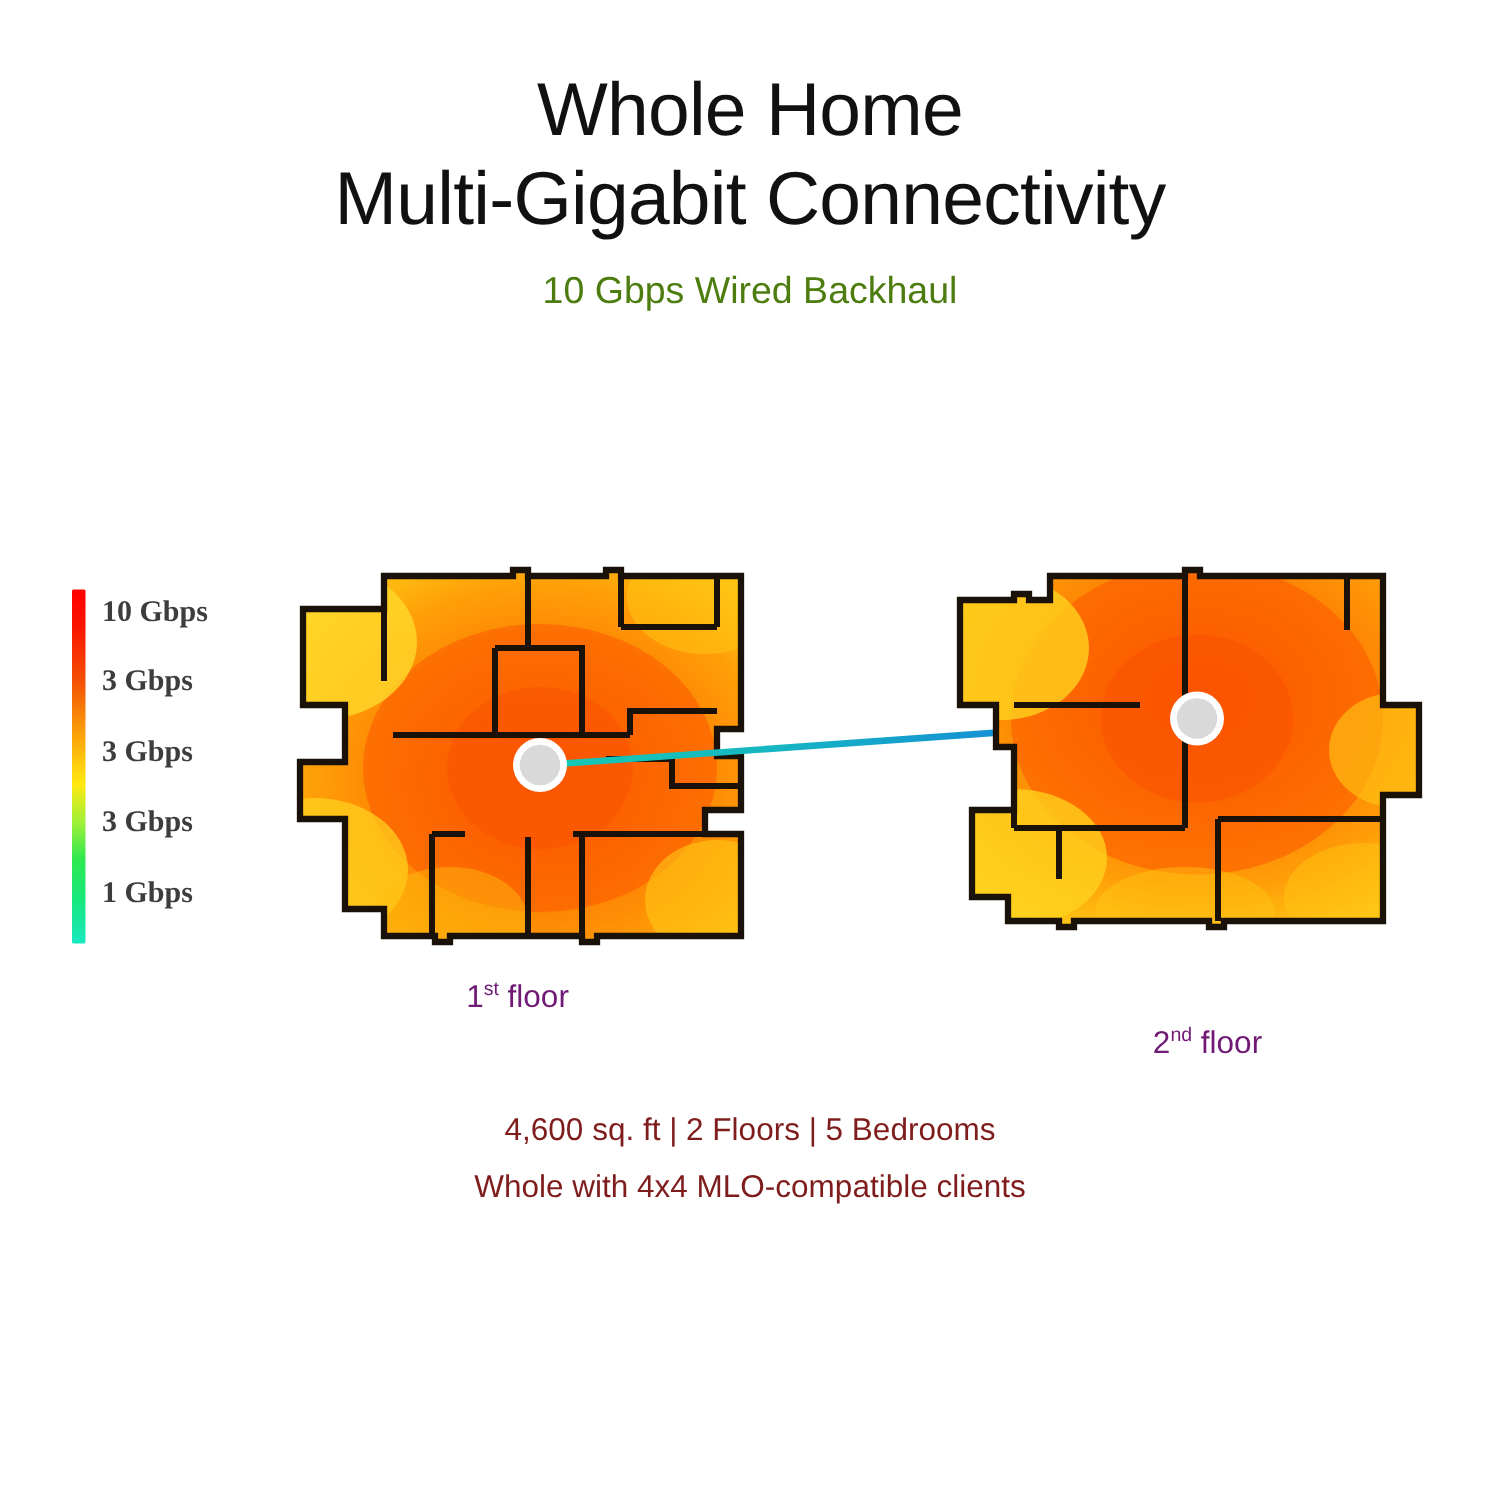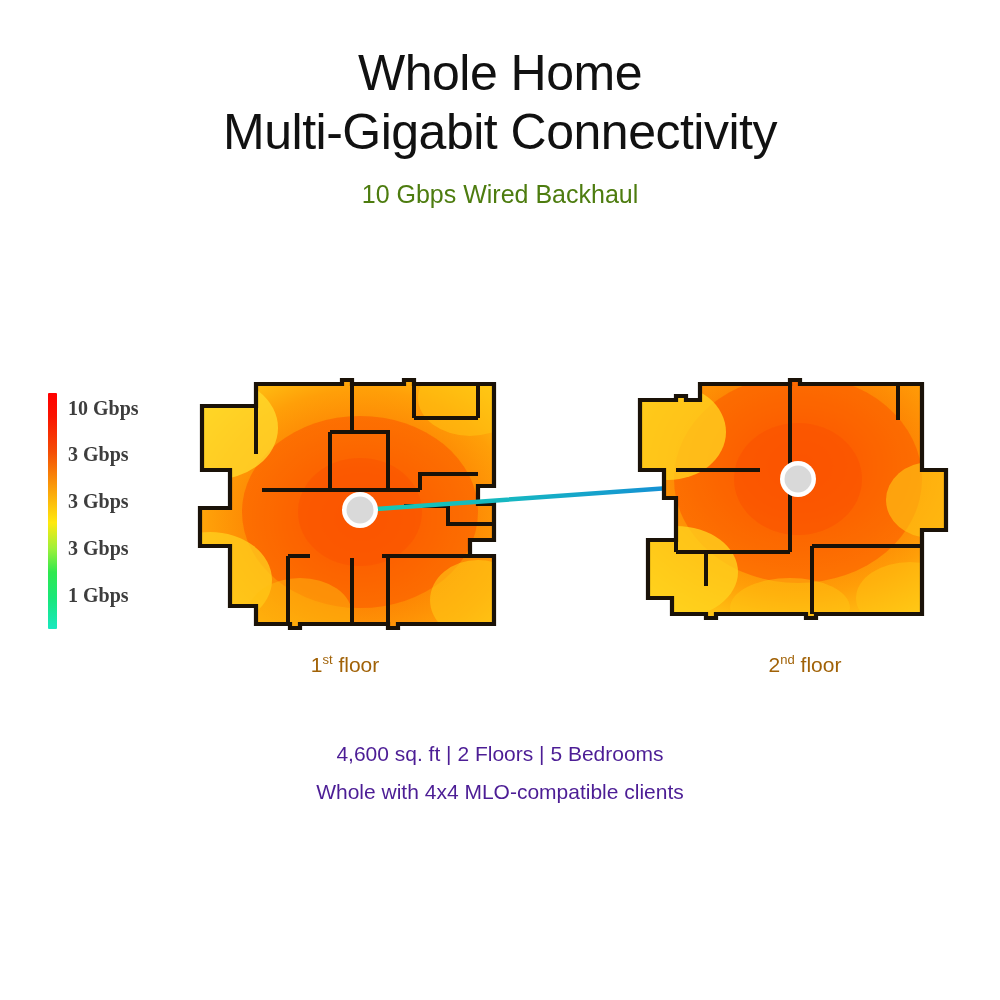--- a/index.html
+++ b/index.html
@@ -89,43 +89,43 @@
     font-weight: bold;
     color: #3d3d3d;
     white-space: nowrap;
     line-height: 22px;
   }
 
   
   .floor-caption {
     position: absolute;
     font-size: 21px;
-    color: #a16207;
+    color: #701a75;
     white-space: nowrap;
     text-align: center;
   }
   .floor-caption sup {
     font-size: 0.62em;
     vertical-align: super;
     line-height: 0;
   }
   #floor-caption-1 { left: 245px; top: 653px; width: 200px; }
-  #floor-caption-2 { left: 705px; top: 653px; width: 200px; }
+  #floor-caption-2 { left: 705px; top: 684px; width: 200px; }
 
   
   #footer {
     position: absolute;
     left: 0;
     top: 735px;
     width: 1000px;
     text-align: center;
   }
   .footer-line {
     font-size: 21px;
-    color: #4c1d95;
+    color: #7f1d1d;
     line-height: 38px;
     white-space: nowrap;
   }
 </style>
 </head>
 <body>
 
 <div id="header">
   <div class="title-line" id="title-line-1">Whole Home</div>
   <div class="title-line" id="title-line-2">Multi-Gigabit Connectivity</div>

